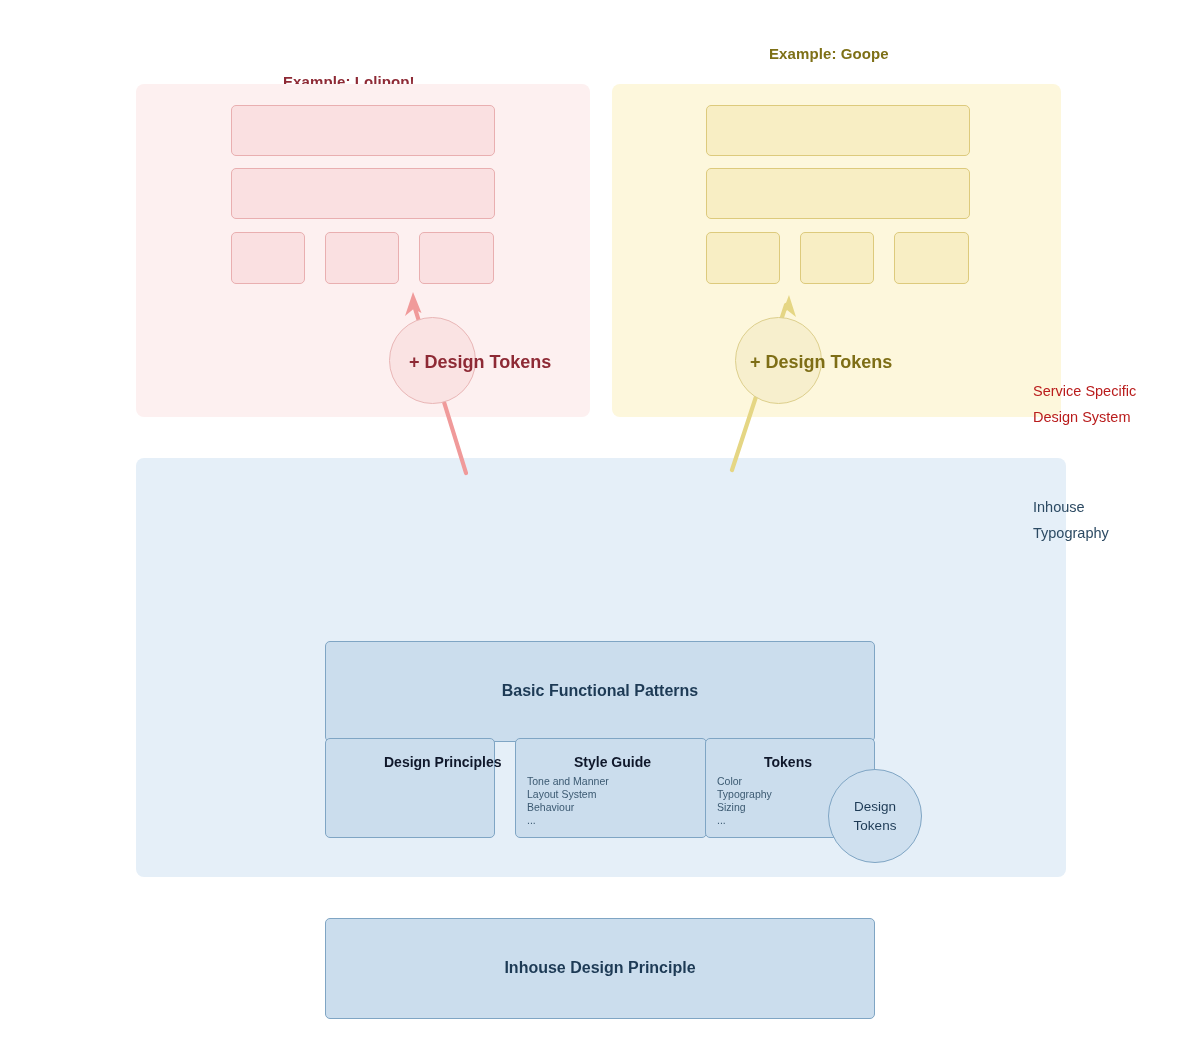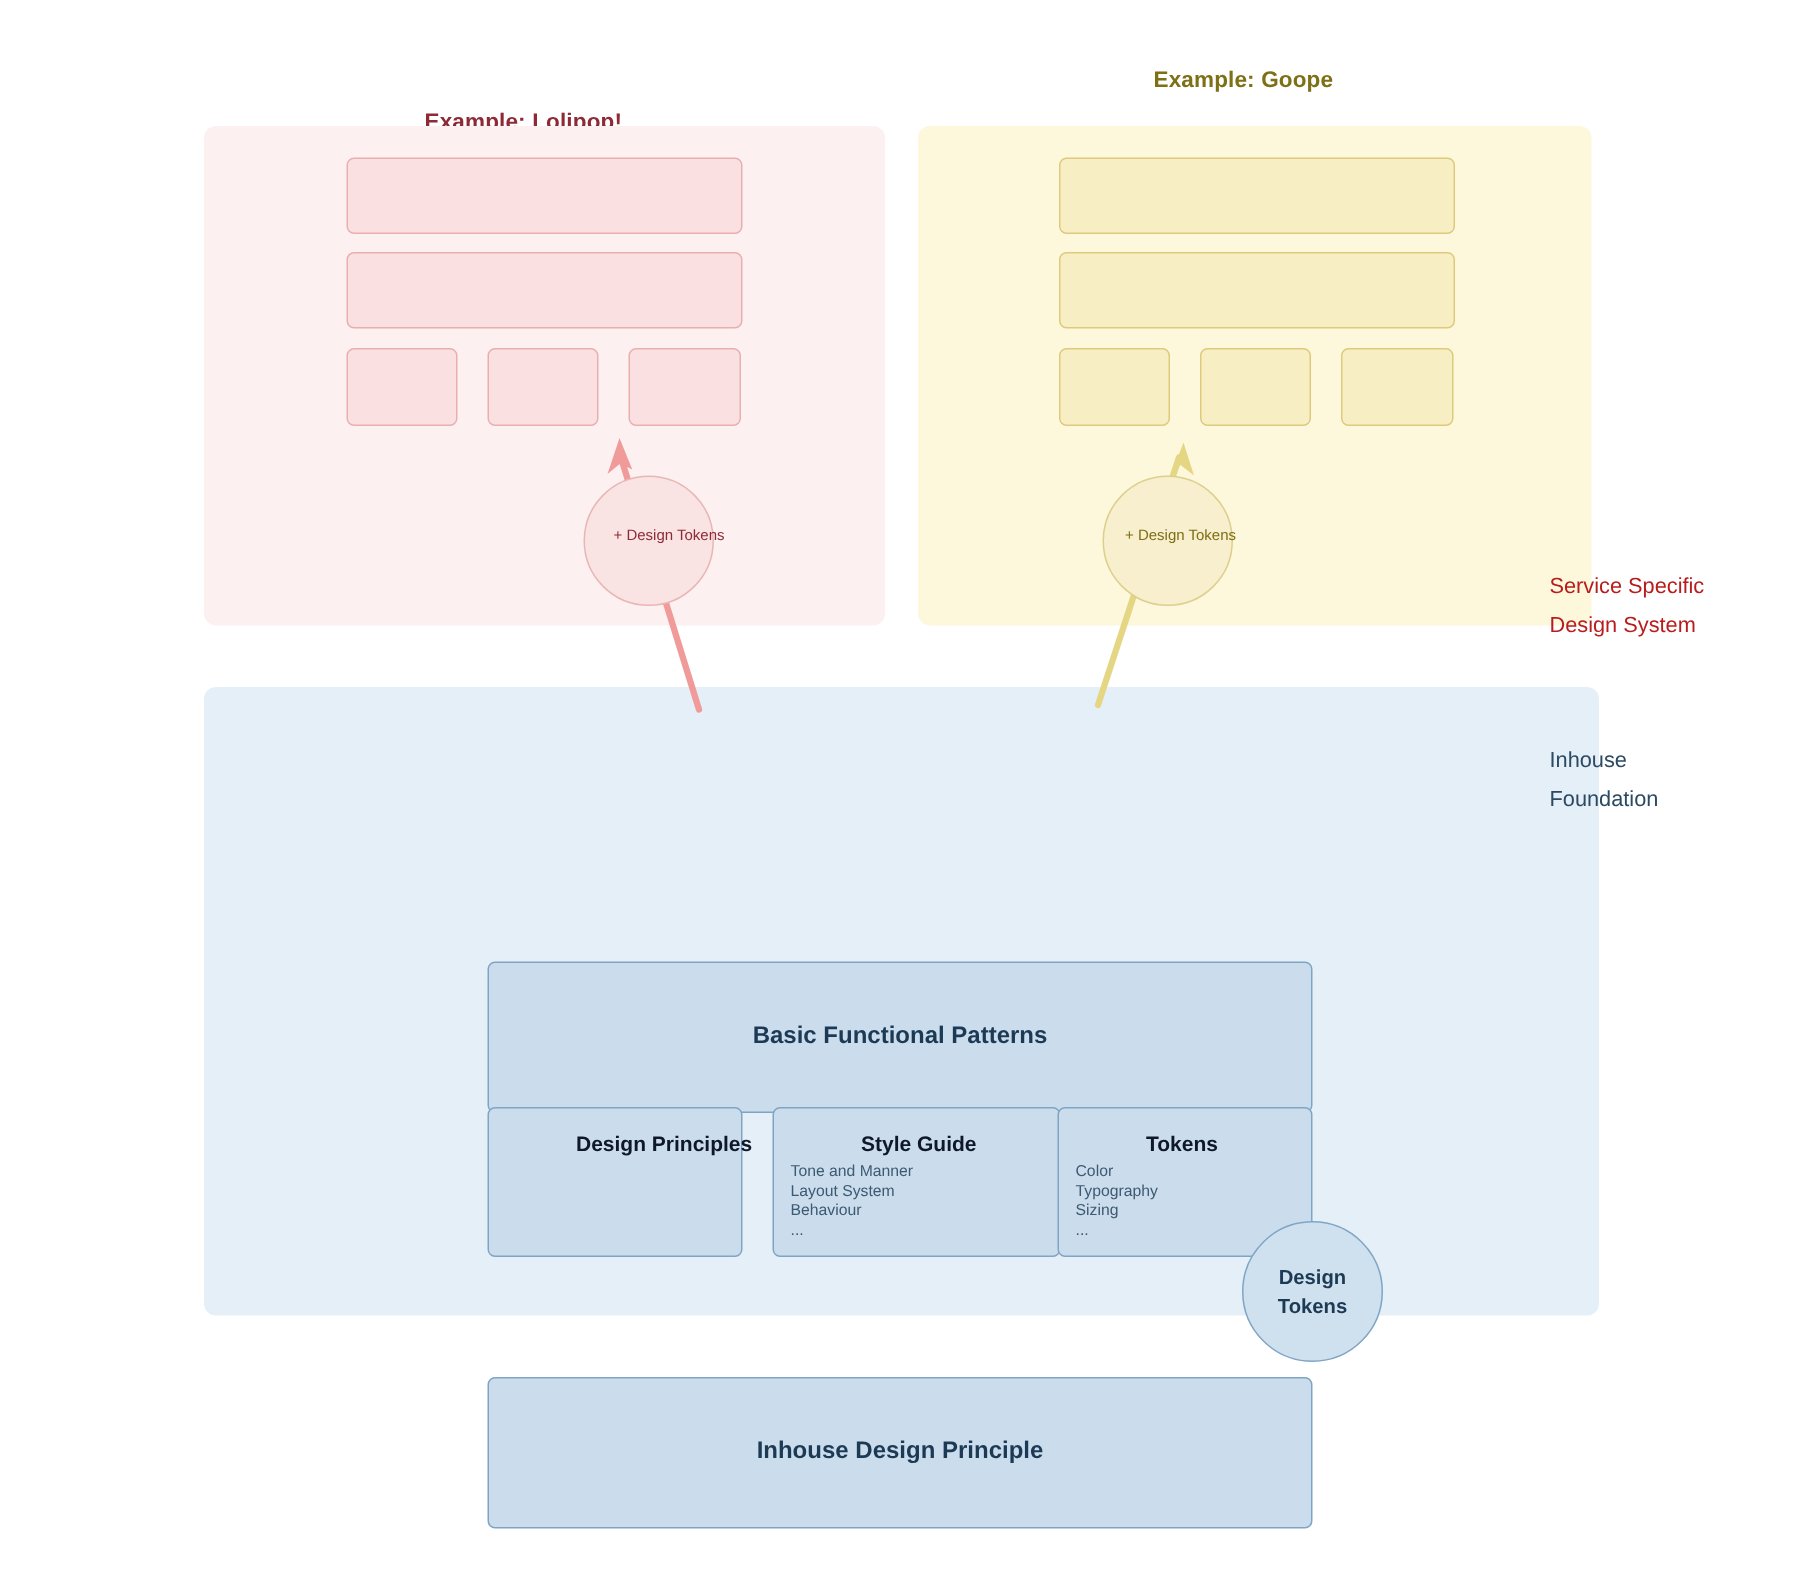--- a/index.html
+++ b/index.html
@@ -60,22 +60,22 @@
   .token-circle {
     position: absolute;
     border-radius: 50%;
     box-sizing: border-box;
     display: flex;
     align-items: center;
     justify-content: center;
   }
   .token-label {
     position: absolute;
-    font-size: 10px;
-    font-weight: normal;
+    font-size: 18px;
+    font-weight: bold;
     white-space: nowrap;
   }
   #circle-pink {
     left: 389px; top: 317px; width: 87px; height: 87px;
     background: #fae3e3; border: 1.4px solid #e9b6b6;
   }
   #label-pink { left: 409px; top: 352px; color: #8e2a35; }
   #circle-yellow {
     left: 735px; top: 317px; width: 87px; height: 87px;
     background: #f7efcd; border: 1.4px solid #ddcf8c;
@@ -134,30 +134,30 @@
     left: 11px; top: 36px;
     font-size: 10.5px;
     line-height: 13px;
     color: #3c5a72;
     white-space: pre-line;
   }
 
   
   #circle-design-tokens {
     position: absolute;
-    left: 828px; top: 814px; width: 92px; height: 92px;
+    left: 828px; top: 769px; width: 92px; height: 92px;
     background: #cfe0ef;
     border: 1.4px solid #7fa5c4;
     border-radius: 50%;
     display: flex;
     align-items: center;
     justify-content: center;
     text-align: center;
     font-size: 13.5px;
-    font-weight: bold;
+    font-weight: normal;
     line-height: 19px;
     color: #1d3a55;
     white-space: pre-line;
   }
 </style>
 </head>
 <body>
 
 <div id="canvas">
 
@@ -197,21 +197,21 @@
 
   <div class="token-circle" id="circle-pink"></div>
   <div class="token-label" id="label-pink">+ Design Tokens</div>
 
   <div class="token-circle" id="circle-yellow"></div>
   <div class="token-label" id="label-yellow">+ Design Tokens</div>
 
   <div class="side-caption" id="caption-service">Service Specific
 Design System</div>
   <div class="side-caption" id="caption-inhouse">Inhouse
-Foundation</div>
+Typography</div>
 
 
   <div class="blue-box" id="box-functional">
     <div class="blue-box-title-centered" id="t-functional">Basic Functional Patterns</div>
   </div>
 
   <div class="blue-box" id="box-principles">
     <div class="small-box-head">Design Principles</div>
     <div class="small-box-list"></div>
   </div>

